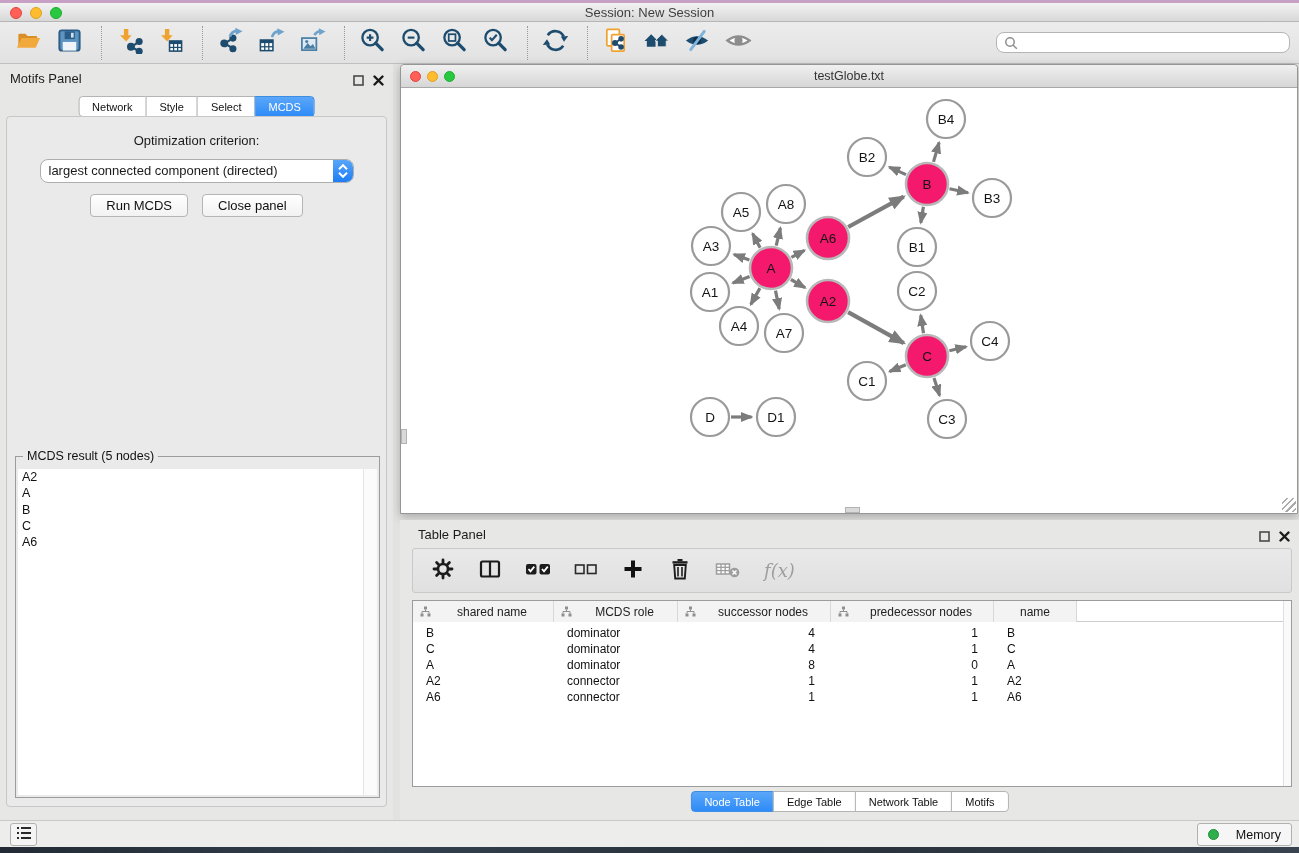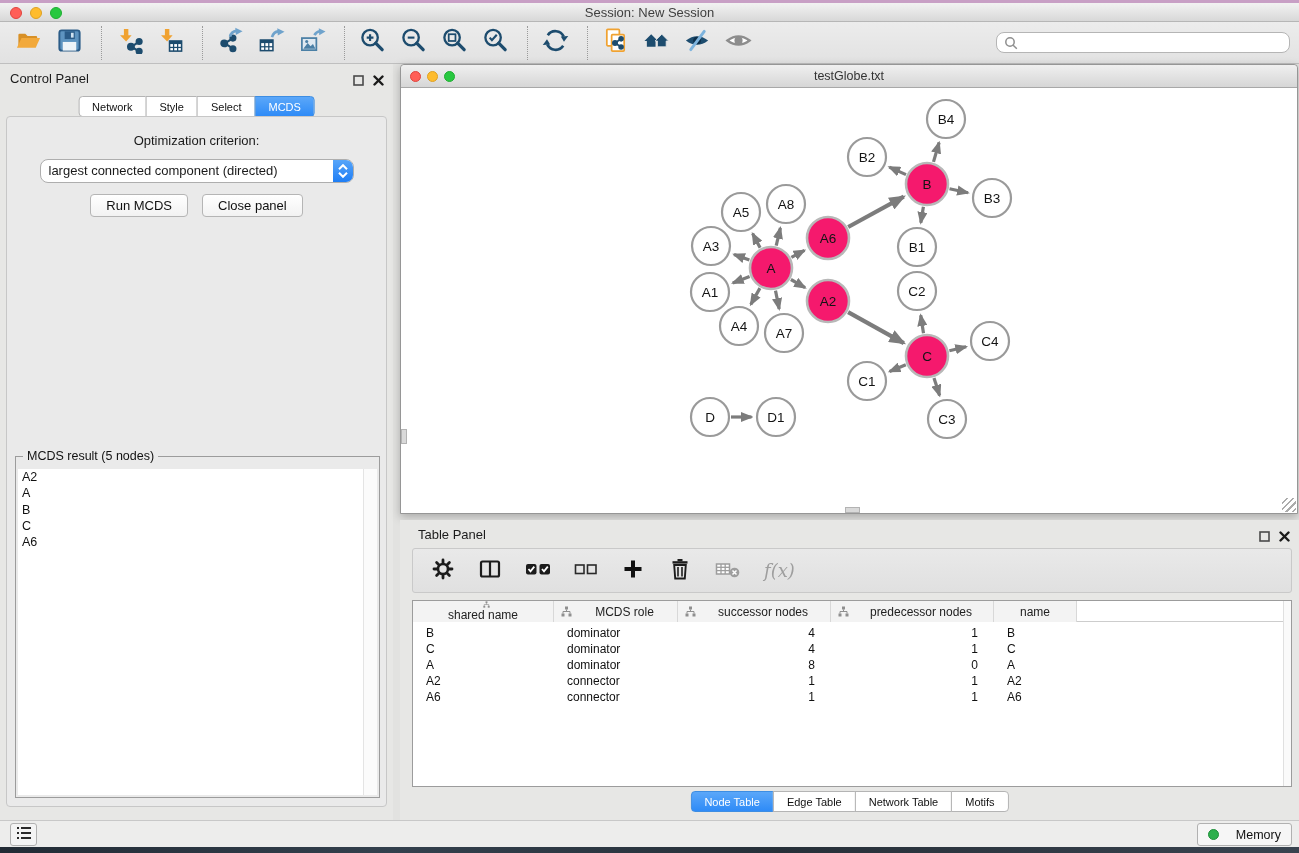--- a/index.html
+++ b/index.html
@@ -307,21 +307,21 @@
   <div id="search-wrap">
     <svg width="14" height="14" viewBox="0 0 14 14">
         <circle cx="6" cy="6" r="4.2" fill="none" stroke="#8e8e8e" stroke-width="1.5"></circle>
         <line x1="9.2" y1="9.2" x2="12.8" y2="12.8" stroke="#8e8e8e" stroke-width="1.5"></line>
       </svg>
     <input type="text" placeholder="" style="">
   </div>
 </div>
 
 <div id="control-panel">
-  <div class="panel-title">Control Panel</div>
+  <div class="panel-title">Motifs Panel</div>
   <div class="panel-btns">
     <span><svg width="11" height="11" viewBox="0 0 11 11">
           <rect x="1" y="1" width="9" height="9" fill="none" stroke="#4a4a4a" stroke-width="1.6"></rect>
         </svg></span>
     <span><svg width="11" height="11" viewBox="0 0 11 11">
           <path d="M1.5 1.5 L9.5 9.5 M9.5 1.5 L1.5 9.5" stroke="#1a1a1a" stroke-width="2.4" stroke-linecap="round"></path>
         </svg></span>
   </div>
   <div id="cp-tabs">
       <div class="tab">Network</div>
@@ -554,21 +554,21 @@
             <circle cx="19.5" cy="15.5" r="4.8" fill="#9d9d9d"></circle>
             <path d="M17.5 13.5 l4 4 M21.5 13.5 l-4 4" stroke="#fff" stroke-width="1.5"></path>
           </svg></span>
       </span>
     <span class="tpbtn">
         <span class="fx">f(x)</span>
       </span>
   </div>
   <div id="tp-table">
     <div id="tp-header">
-        <div class="th" style="width: 141px; flex-direction: column;">
+        <div class="th" style="width: 141px;">
           <svg width="11" height="11" viewBox="0 0 11 11">
             <rect x="4" y="0.5" width="3" height="3" fill="#8f8f8f"></rect>
             <rect x="0.5" y="7.5" width="3" height="3" fill="#8f8f8f"></rect>
             <rect x="7.5" y="7.5" width="3" height="3" fill="#8f8f8f"></rect>
             <path d="M5.5 3.5 v2 M2 7.5 V5.5 h7 V7.5" stroke="#8f8f8f" fill="none" stroke-width="1"></path>
           </svg>
           <span>shared name</span>
         </div>
         <div class="th" style="width: 124px;">
           <svg width="11" height="11" viewBox="0 0 11 11">

